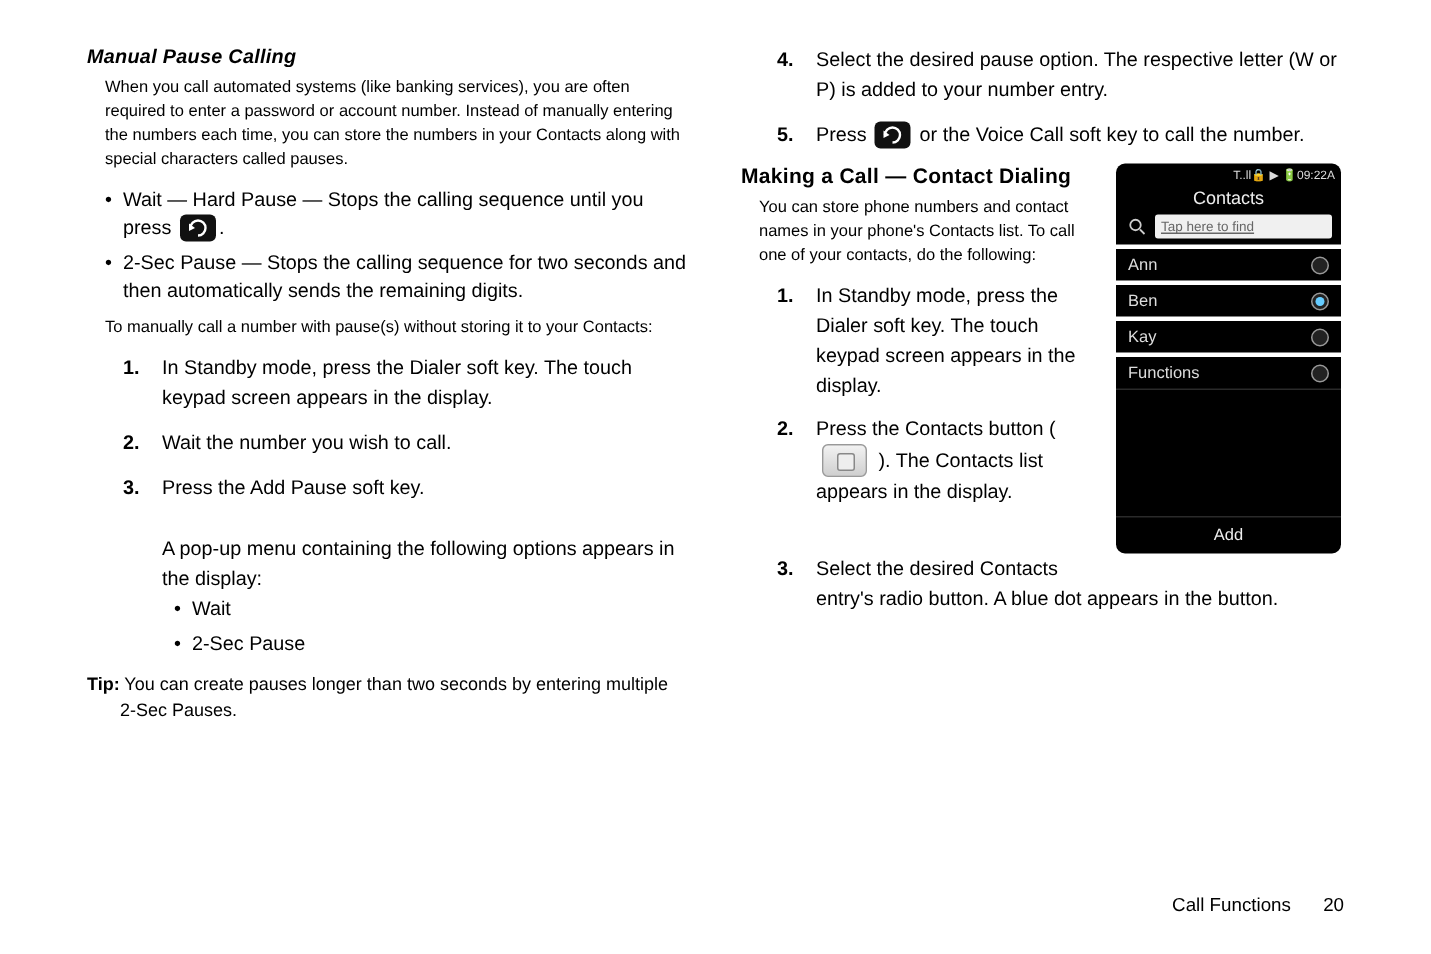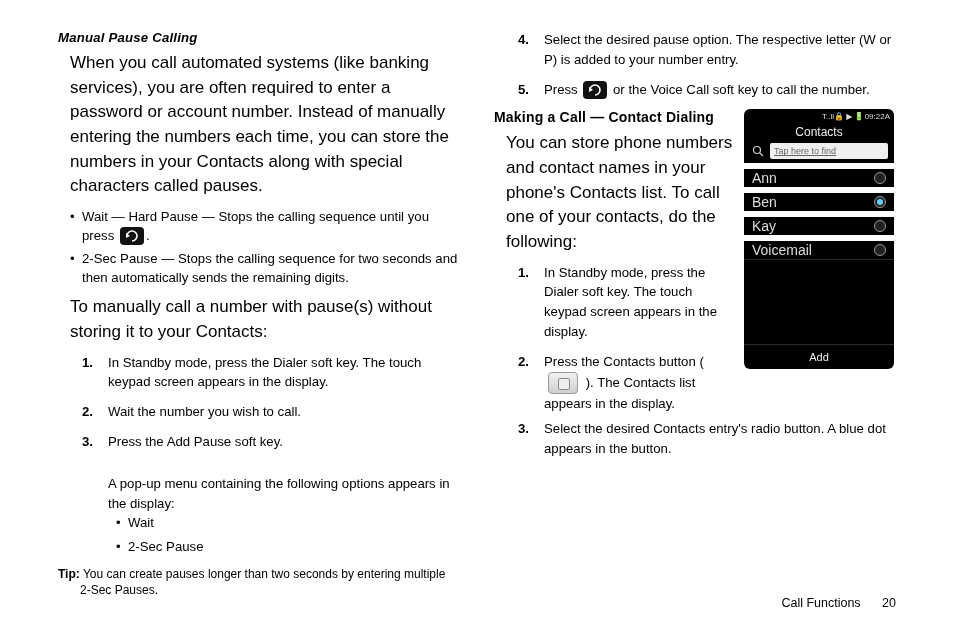--- a/index.html
+++ b/index.html
@@ -28,21 +28,21 @@
   h3.section {
     font-family: Arial, sans-serif;
     font-weight: 900;
     font-size: 14px;
     margin: 6px 0 6px 0;
     letter-spacing: 0.2px;
   }
   p.body {
     margin: 0 0 8px 12px;
     line-height: 1.45;
-    font-size: 17px;
+    font-size: 11px;
   }
   ul.bullets {
     list-style: none;
     margin: 0 0 8px 12px;
   }
   ul.bullets > li {
     position: relative;
     padding-left: 12px;
     line-height: 1.45;
     margin-bottom: 4px;
@@ -173,22 +173,22 @@
     padding: 0 4px;
     line-height: 16px;
     text-decoration: underline;
   }
   .phone .row {
     display: flex;
     align-items: center;
     justify-content: space-between;
     padding: 0 8px;
     height: 24px;
-    border-top: 6px solid #ffffff;
-    font-size: 14px;
+    border-top: 3px solid #ffffff;
+    font-size: 11px;
     color: #ddd;
   }
   .phone .row .radio {
     width: 12px; height: 12px;
     border-radius: 50%;
     border: 1px solid #999;
     background: #222;
     position: relative;
   }
   .phone .row .radio.sel::after {
@@ -294,21 +294,21 @@
         </div>
         <div class="row">
           <span>Ben</span>
           <span class="radio sel"></span>
         </div>
         <div class="row">
           <span>Kay</span>
           <span class="radio"></span>
         </div>
         <div class="row">
-          <span>Voicemail</span>
+          <span>Functions</span>
           <span class="radio"></span>
         </div>
         <div class="spacer"></div>
         <div class="bottom">Add</div>
       </div>
 
       <h3 class="section">Making a Call — Contact Dialing</h3>
       <p class="body">You can store phone numbers and contact names in your phone's Contacts list. To call one of your contacts, do the following:</p>
 
       <ol class="steps">

